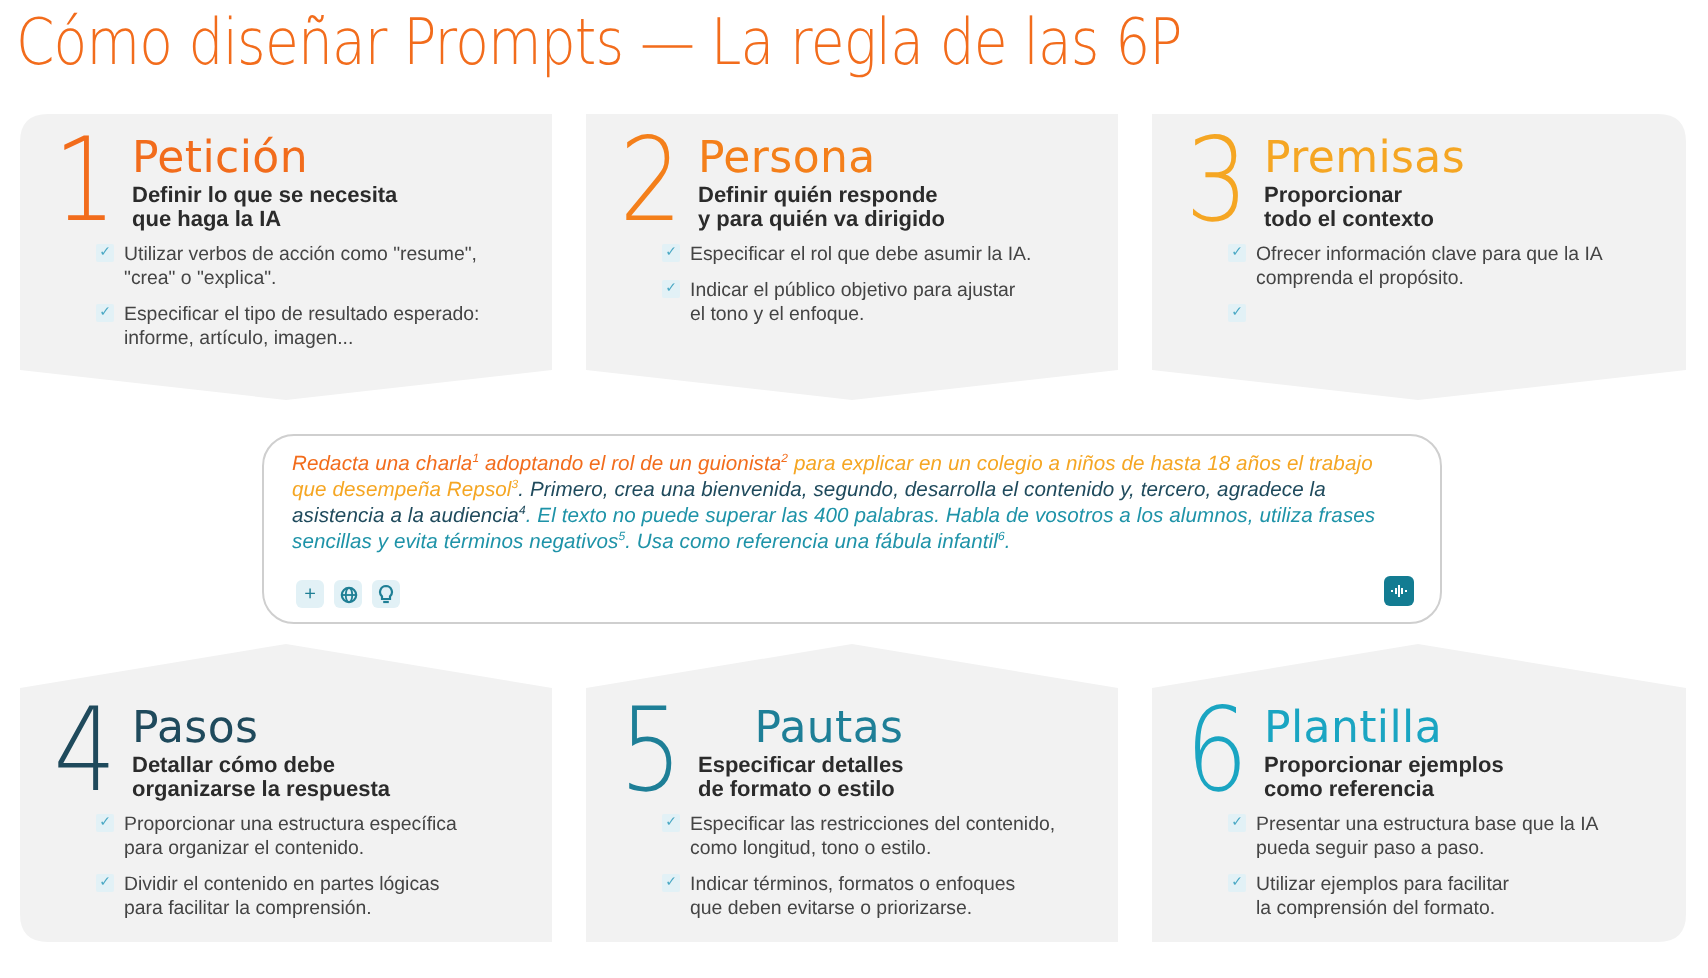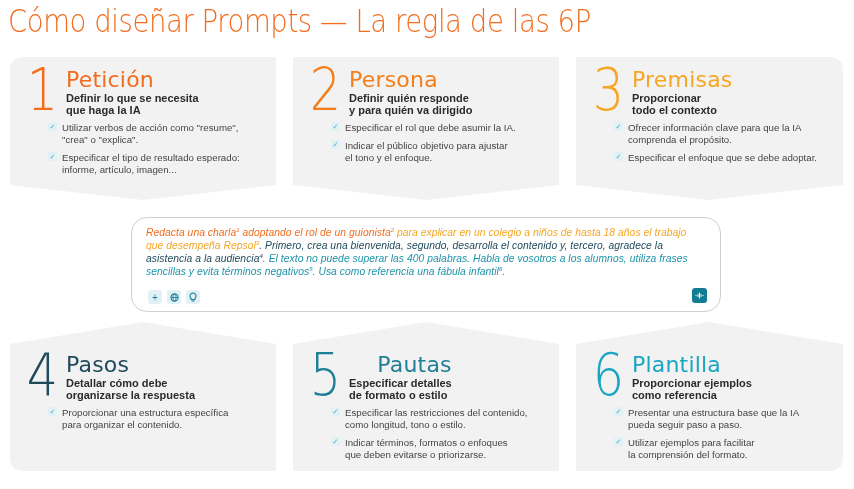--- a/index.html
+++ b/index.html
@@ -134,21 +134,21 @@
       <div class="num" style="color:#f5a623;">3</div>
       <div class="htext">
         <div class="hname" style="color:#f5a623;">Premisas</div>
         <div class="hsub">Proporcionar
 todo el contexto</div>
       </div>
     </div>
     <ul class="bullets">
       <li><span class="chk">✓</span><span>Ofrecer información clave para que la IA
 comprenda el propósito.</span></li>
-      <li><span class="chk">✓</span><span>Especificar el enfoque que se debe adoptar.</span></li>
+      <li><span class="chk">✓</span></li>
     </ul>
   </div>
 </div>
 
 <div class="prompt">
   <div class="ptext" id="ptext"><span class="seg-o">Redacta una charla<sup>1</sup></span><span class="seg-o"> adoptando el rol de un guionista<sup>2</sup></span><span class="seg-y"> para explicar en un colegio a niños de hasta 18 años el trabajo que desempeña Repsol<sup>3</sup></span><span class="seg-d">. Primero, crea una bienvenida, segundo, desarrolla el contenido y, tercero, agradece la asistencia a la audiencia<sup>4</sup></span><span class="seg-t">. El texto no puede superar las 400 palabras. Habla de vosotros a los alumnos, utiliza frases sencillas y evita términos negativos<sup>5</sup></span><span class="seg-t">. Usa como referencia una fábula infantil<sup>6</sup></span><span class="seg-t">.</span></div>
   <div class="ptools">
     <div class="ptool">+</div>
     <div class="ptool">
       <svg width="9" height="9" viewBox="0 0 10 10">
@@ -186,20 +186,22 @@
       <div class="num" style="color:#1f4a5c;">4</div>
       <div class="htext">
         <div class="hname" style="color:#1f4a5c;">Pasos</div>
         <div class="hsub">Detallar cómo debe
 organizarse la respuesta</div>
       </div>
     </div>
     <ul class="bullets">
       <li><span class="chk">✓</span><span>Proporcionar una estructura específica
 para organizar el contenido.</span></li>
+      <li><span class="chk">✓</span><span>Dividir el contenido en partes lógicas
+para facilitar la comprensión.</span></li>
     </ul>
   </div>
 </div>
 
 <div class="card" style="left:293px; top:322px; height:149px;">
   <div class="bg">
     <svg viewBox="0 0 266 149" preserveAspectRatio="none">
         <path d="M0 22 L133 0 L266 22 V149 H0 Z" fill="#f2f2f2"></path>
       </svg>
   </div>

